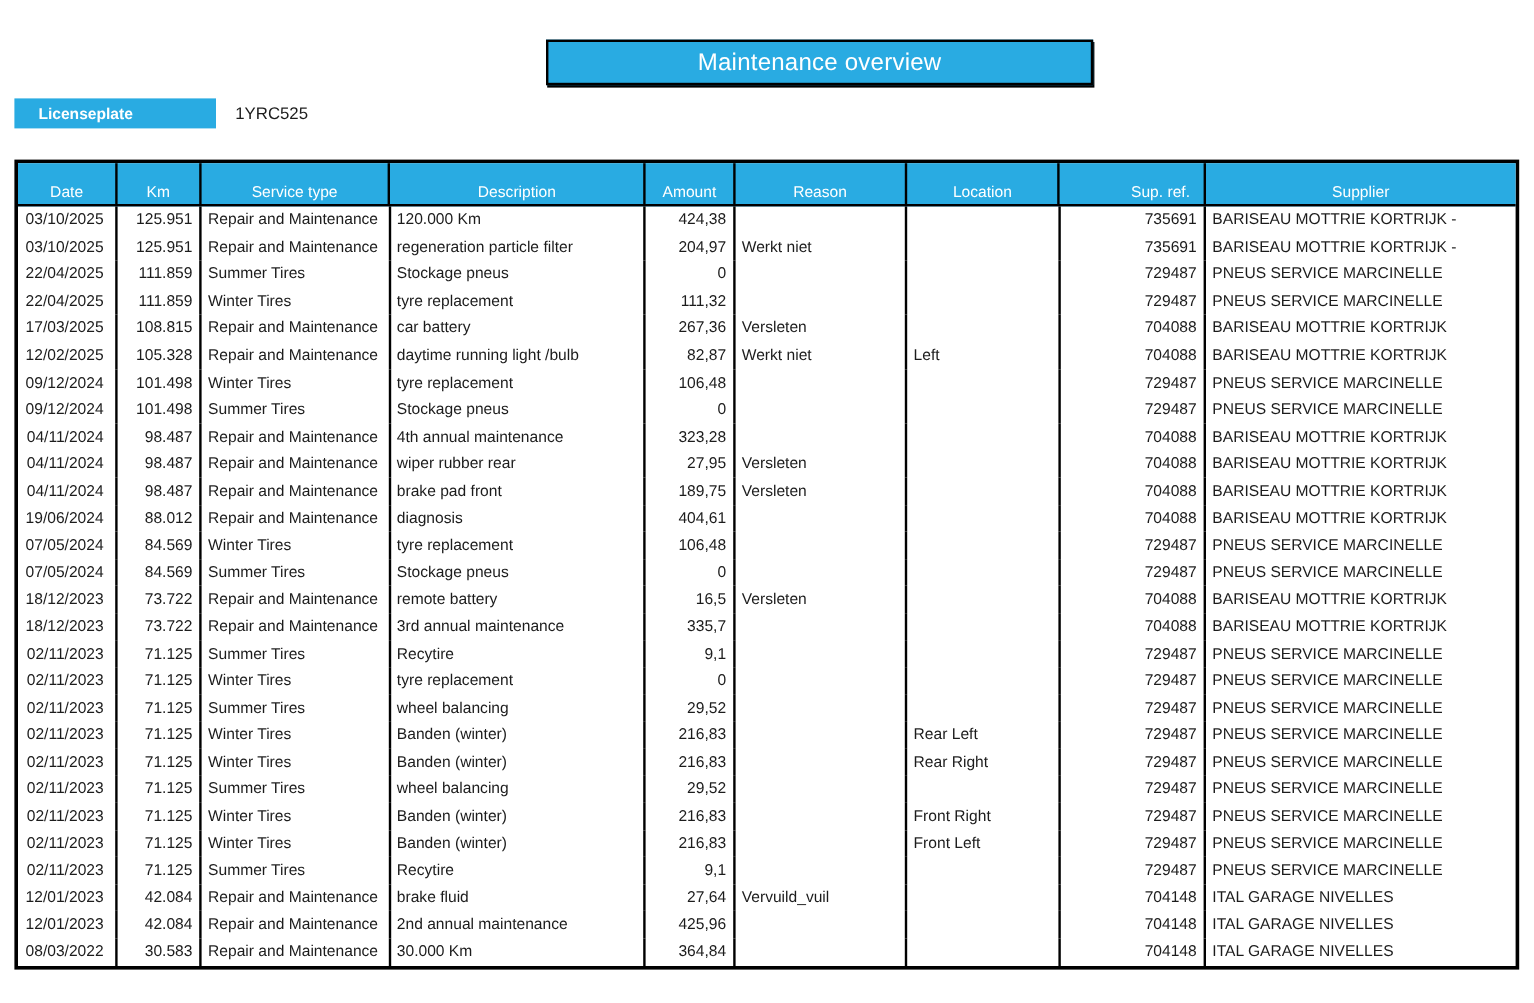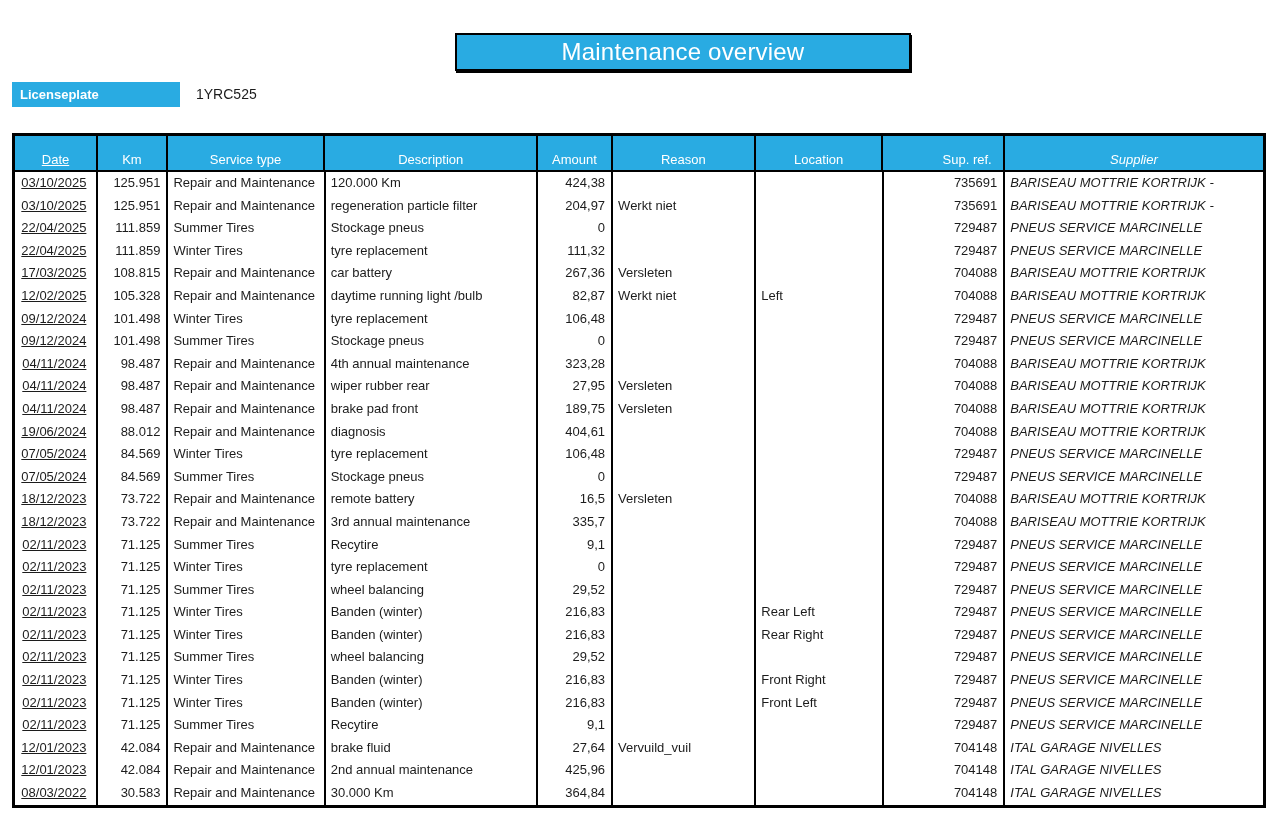--- a/index.html
+++ b/index.html
@@ -11,28 +11,28 @@
   *{box-sizing:border-box;margin:0;padding:0;}
   html,body{width:1278px;height:836px;background:#ffffff;overflow:hidden;}
   body{font-family:"Liberation Sans","DejaVu Sans",sans-serif;color:var(--text);position:relative;}
 
   
   .title-box{
     position:absolute;left:455px;top:33px;width:456px;height:38px;
     background:var(--accent);border:2px solid var(--border);
     box-shadow:1px 2px 0 var(--border);
     display:flex;align-items:center;justify-content:center;
-    color:var(--header-text);font-size:24px;letter-spacing:0.2px;
+    color:var(--header-text);font-size:20px;letter-spacing:0.2px;
   }
 
   
   .plate-label{
     position:absolute;left:12px;top:82px;width:168px;height:25px;
     background:var(--accent);color:var(--header-text);
-    font-size:13px;font-weight:bold;line-height:25px;padding-left:8px;
+    font-size:13px;font-weight:bold;line-height:25px;padding-left:20px;
   }
   .plate-value{
     position:absolute;left:196px;top:82px;height:25px;line-height:25px;
     font-size:14px;color:var(--text);
   }
 
   
   .table{
     position:absolute;left:12px;top:133px;width:1254px;
     border:3px solid var(--border);background:#ffffff;
@@ -50,29 +50,29 @@
   .td{
     font-size:13px;line-height:22.6px;color:var(--text);
     border-right:2px solid var(--border);
     overflow:hidden;white-space:nowrap;
     padding-left:5px;
   }
   .td.right{text-align:right;padding-left:0;padding-right:6px;}
   .td.col-date{padding-right:10px;}
   .thead > :last-child, .tr > :last-child{border-right:none;}
 
-  .col-date{width:88px;text-decoration:underline;}
+  .col-date{width:88px;}
   .col-km{width:74px;}
   .col-service_type{width:167px;}
   .col-description{width:226px;}
   .col-amount{width:79px;}
   .col-reason{width:152px;}
   .col-location{width:135px;}
   .col-sup_ref{width:78px;margin-left:48px;}
-  .col-supplier{width:274px;font-style:italic;}
+  .col-supplier{width:274px;}
 </style>
 </head>
 <body>
 
 <div>
   <div class="title-box">Maintenance overview</div>
 
   <div class="plate-label">Licenseplate</div>
   <div class="plate-value">1YRC525</div>
 

